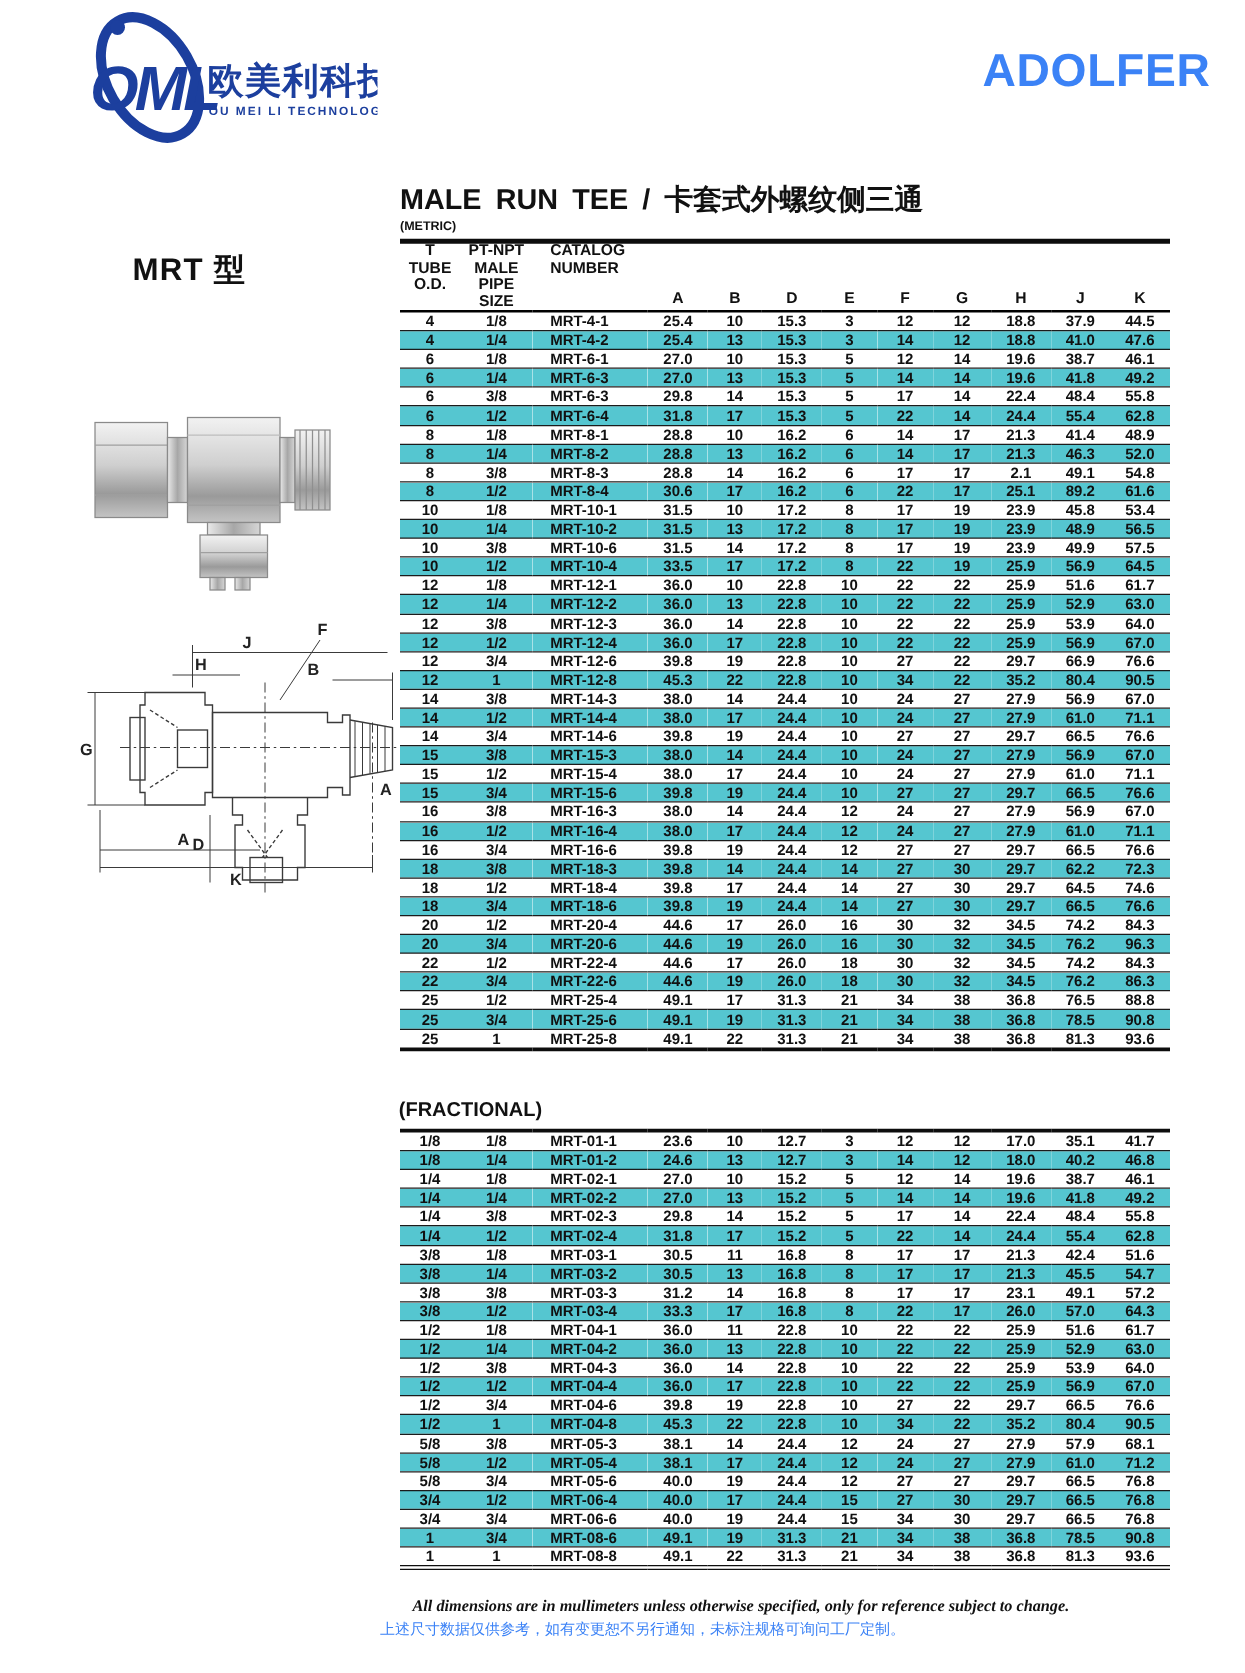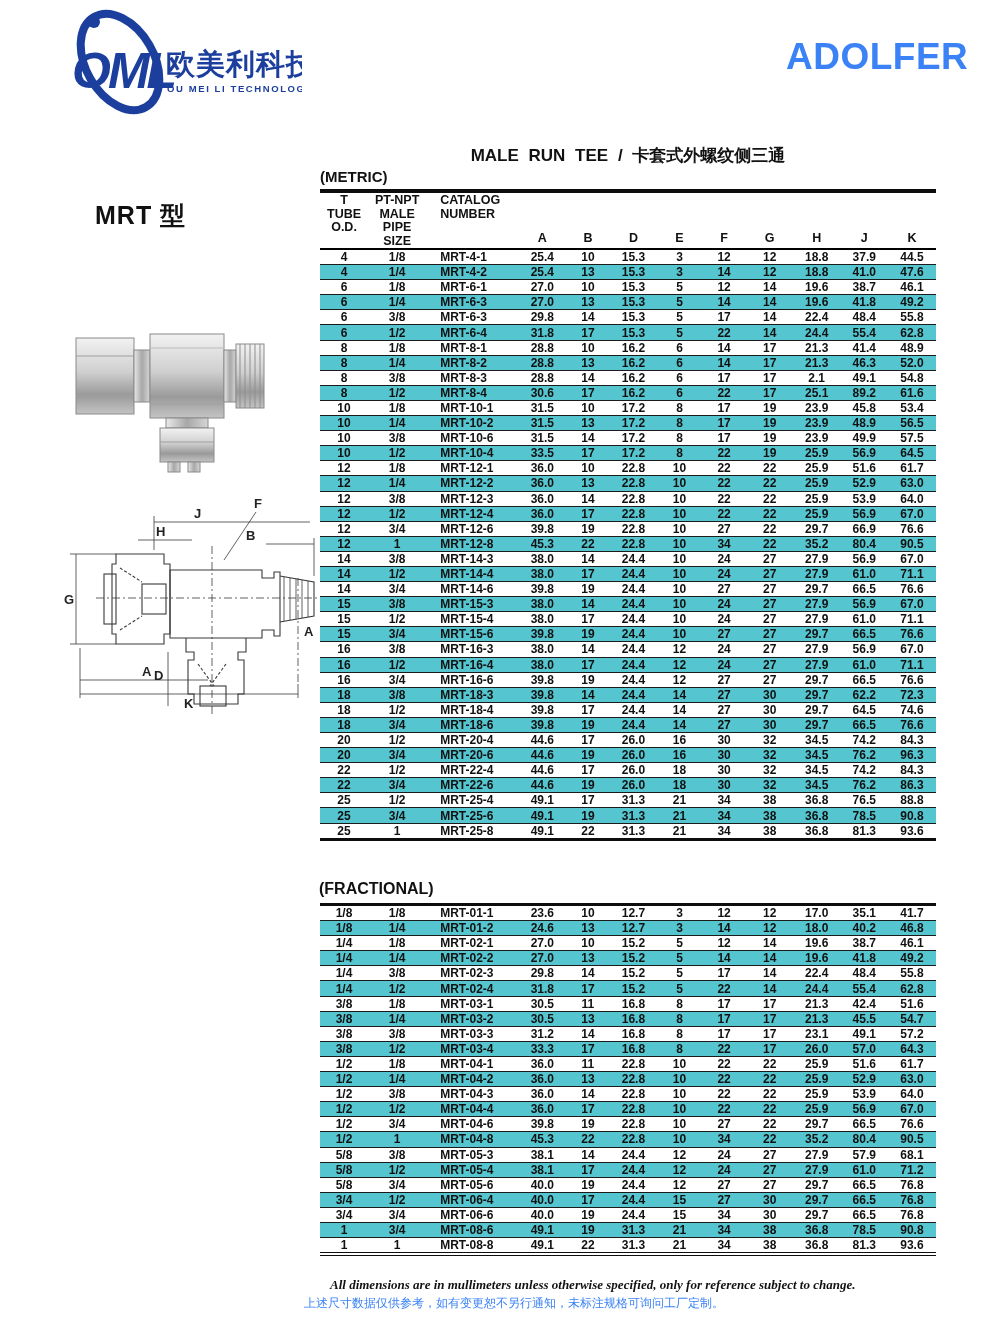--- a/index.html
+++ b/index.html
@@ -9,30 +9,30 @@
     -webkit-font-smoothing:antialiased;
   }
   
   .logo{position:absolute;left:56px;top:6px;width:246px;height:112px;}
   .brand{
     position:absolute;left:786px;top:36px;width:170px;
     font-size:37px;font-weight:900;color:#3b82f6;letter-spacing:.5px;
     font-family:"Liberation Sans",sans-serif;
   }
   .model-label{
-    position:absolute;left:95px;top:199px;
+    position:absolute;left:106px;top:199px;
     font-size:25px;font-weight:800;letter-spacing:1px;
   }
   .photo{position:absolute;left:74px;top:286px;width:192px;height:188px;}
   .drawing{position:absolute;left:58px;top:488px;width:266px;height:232px;}
 
   
   .title-block{position:absolute;left:320px;top:144px;width:616px;border-bottom:4px solid #0d0d0d;padding-bottom:4px;}
-  .title-line1{font-size:17px;font-weight:800;word-spacing:5px;text-align:center;}
-  .title-line2{font-size:15px;font-weight:800;margin-top:1px;}
+  .title-line1{font-size:23px;font-weight:800;word-spacing:5px;}
+  .title-line2{font-size:10px;font-weight:800;margin-top:1px;}
 
   
   .tbl{position:absolute;left:320px;border-collapse:collapse;width:616px;table-layout:fixed;}
   .tbl.metric{top:194px;}
   .tbl.frac{top:903px;border-top:3px solid #0d0d0d;}
   .tbl th{font-size:12.5px;font-weight:800;padding:0;line-height:13.5px;}
   .tbl thead th{border-bottom:2.5px solid #000;}
   .tbl th.va-top{vertical-align:top;}
   .tbl th.va-bot{vertical-align:bottom;padding-bottom:3px;}
   .tbl th.left{text-align:left;padding-left:14px;}

